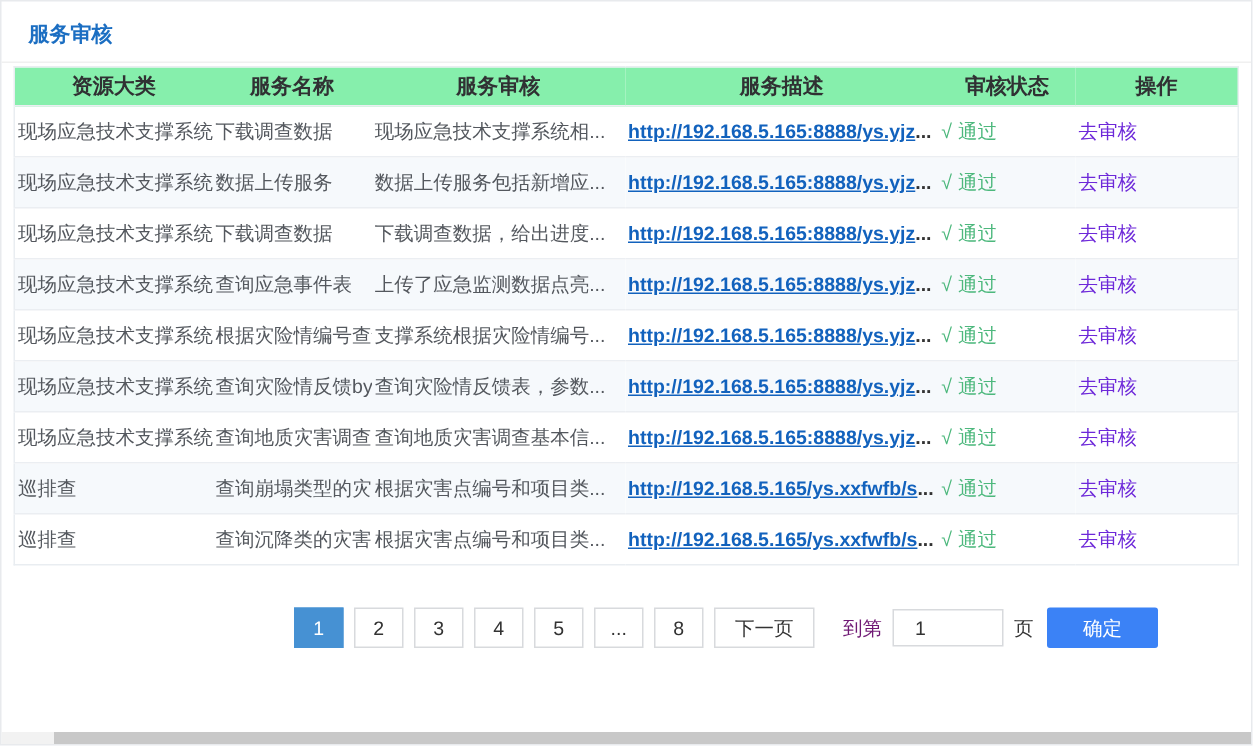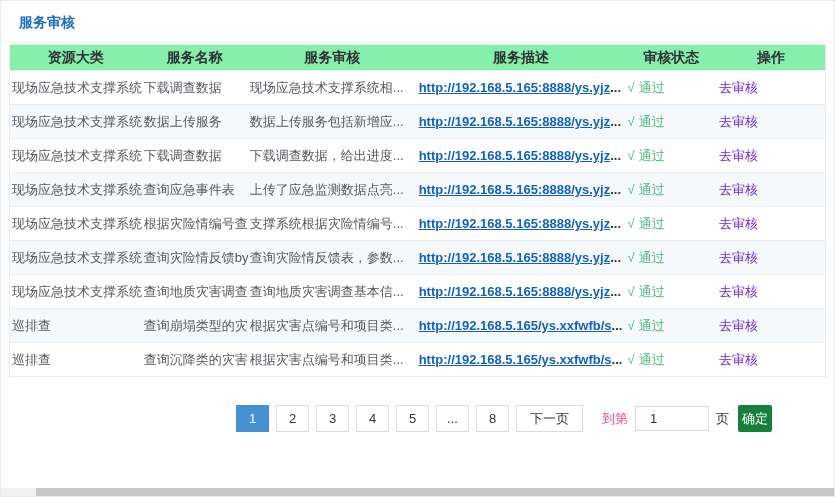--- a/index.html
+++ b/index.html
@@ -76,30 +76,30 @@
     font-size: 13px;
   }
   .page-buttons { display: flex; gap: 7px; }
   .page-btn, .next-btn {
     min-width: 33px; height: 27px;
     border: 1px solid #d8dadd; background: #fff; color: #333;
     font-family: inherit; font-size: 13px; cursor: pointer;
   }
   .page-btn.active { background: #4691d3; border-color: #4691d3; color: #fff; }
   .next-btn { padding: 0 13px; }
-  .goto-label { margin-left: 12px; color: #ec4899; }
+  .goto-label { margin-left: 12px; color: #701a75; }
   .goto-input {
     width: 74px; height: 25px;
     border: 1px solid #d8dadd;
     font-family: inherit; font-size: 13px; color: #333;
     padding-left: 14px;
   }
   .confirm-btn {
-    height: 27px; padding: 0 4px;
-    background: #15803d; color: #fff;
+    height: 27px; padding: 0 24px;
+    background: #3b82f6; color: #fff;
     border: none; border-radius: 2px;
     font-family: inherit; font-size: 13px; cursor: pointer;
     margin-left: 2px;
   }
   .h-scrollbar {
     position: absolute; left: 0; right: 0; bottom: 0; height: 8px;
     background: #f2f2f2;
   }
   .h-scrollbar .thumb {
     position: absolute; top: 0; bottom: 0; left: 35px; right: 0;

